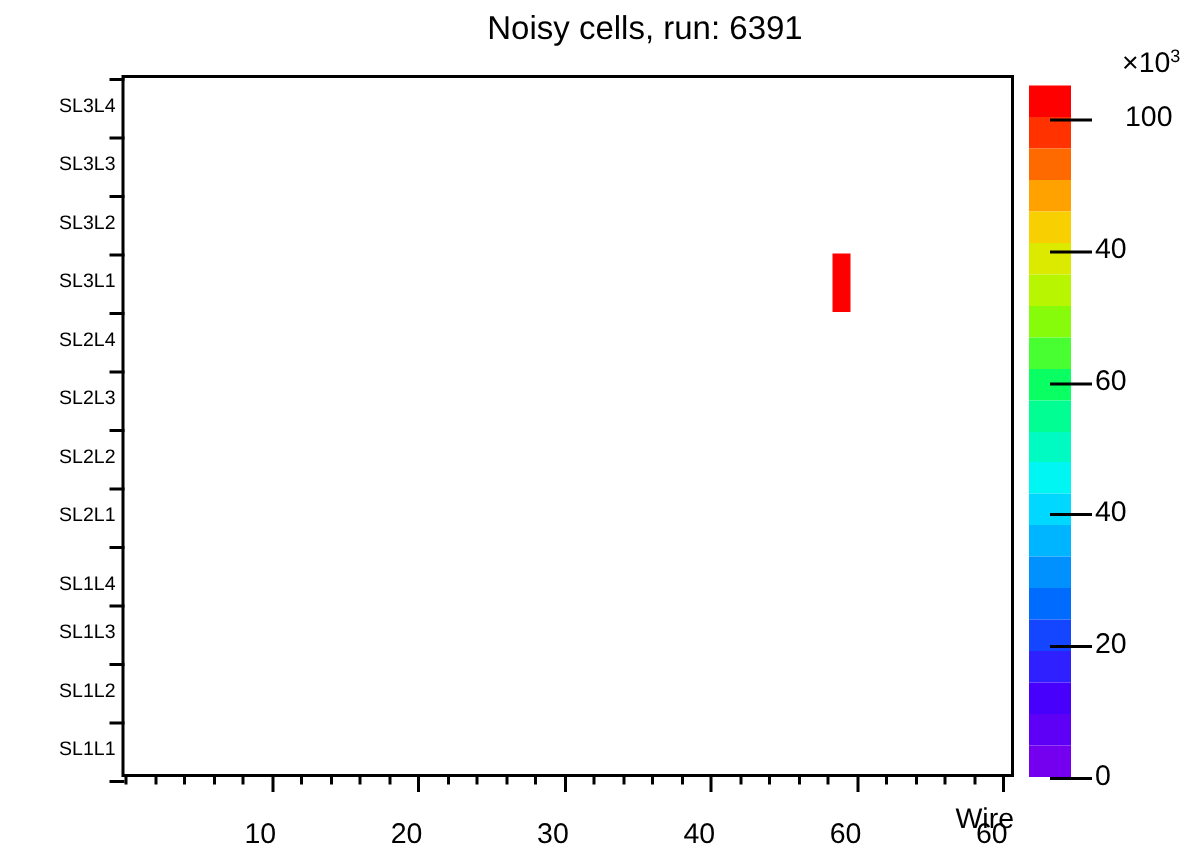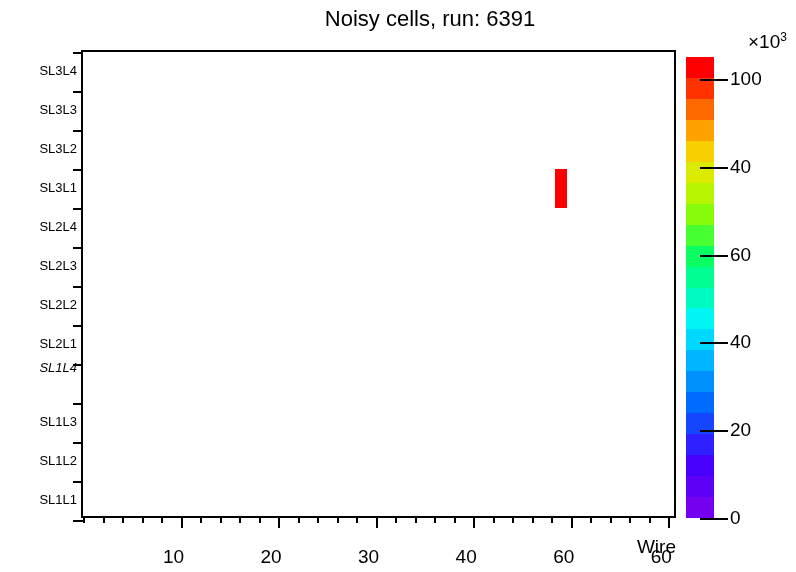--- a/index.html
+++ b/index.html
@@ -229,21 +229,21 @@
       <div class="xtick-minor" style="left: 526.721px;"></div>
       <div class="xtick-minor" style="left: 546.23px;"></div>
       <div class="xtick-minor" style="left: 565.738px;"></div>
       <div class="xtick-major" style="left: 585.246px;"></div>
     </div>
 
   <div id="ylabels-layer">
       <div class="ylabel" style="top: 448.5px;">SL1L1</div>
       <div class="ylabel" style="top: 409.5px;">SL1L2</div>
       <div class="ylabel" style="top: 370.5px;">SL1L3</div>
-      <div class="ylabel" style="top: 317px; font-style: italic;">SL1L4</div>
+      <div class="ylabel" style="top: 339px;">SL1L4</div>
       <div class="ylabel" style="top: 292.5px;">SL2L1</div>
       <div class="ylabel" style="top: 253.5px;">SL2L2</div>
       <div class="ylabel" style="top: 214.5px;">SL2L3</div>
       <div class="ylabel" style="top: 175.5px;">SL2L4</div>
       <div class="ylabel" style="top: 136.5px;">SL3L1</div>
       <div class="ylabel" style="top: 97.5px;">SL3L2</div>
       <div class="ylabel" style="top: 58.5px;">SL3L3</div>
       <div class="ylabel" style="top: 19.5px;">SL3L4</div>
     </div>
   <div id="xlabels-layer">
@@ -286,17 +286,17 @@
       <div class="zlabel" style="top: 461px;">0</div>
       <div class="ztick" style="top: 373.19px;"></div>
       <div class="zlabel" style="top: 373.19px;">20</div>
       <div class="ztick" style="top: 285.381px;"></div>
       <div class="zlabel" style="top: 285.381px;">40</div>
       <div class="ztick" style="top: 197.571px;"></div>
       <div class="zlabel" style="top: 197.571px;">60</div>
       <div class="ztick" style="top: 109.762px;"></div>
       <div class="zlabel" style="top: 109.762px;">40</div>
       <div class="ztick" style="top: 21.9524px;"></div>
-      <div class="zlabel" style="top: 21.9524px;">100</div>
+      <div class="zlabel" style="top: 21.9524px; margin-left: 20px;">100</div>
     </div>
   <div id="z-exponent">×10<sup>3</sup></div>
 
 </div>
 
 </body></html>

